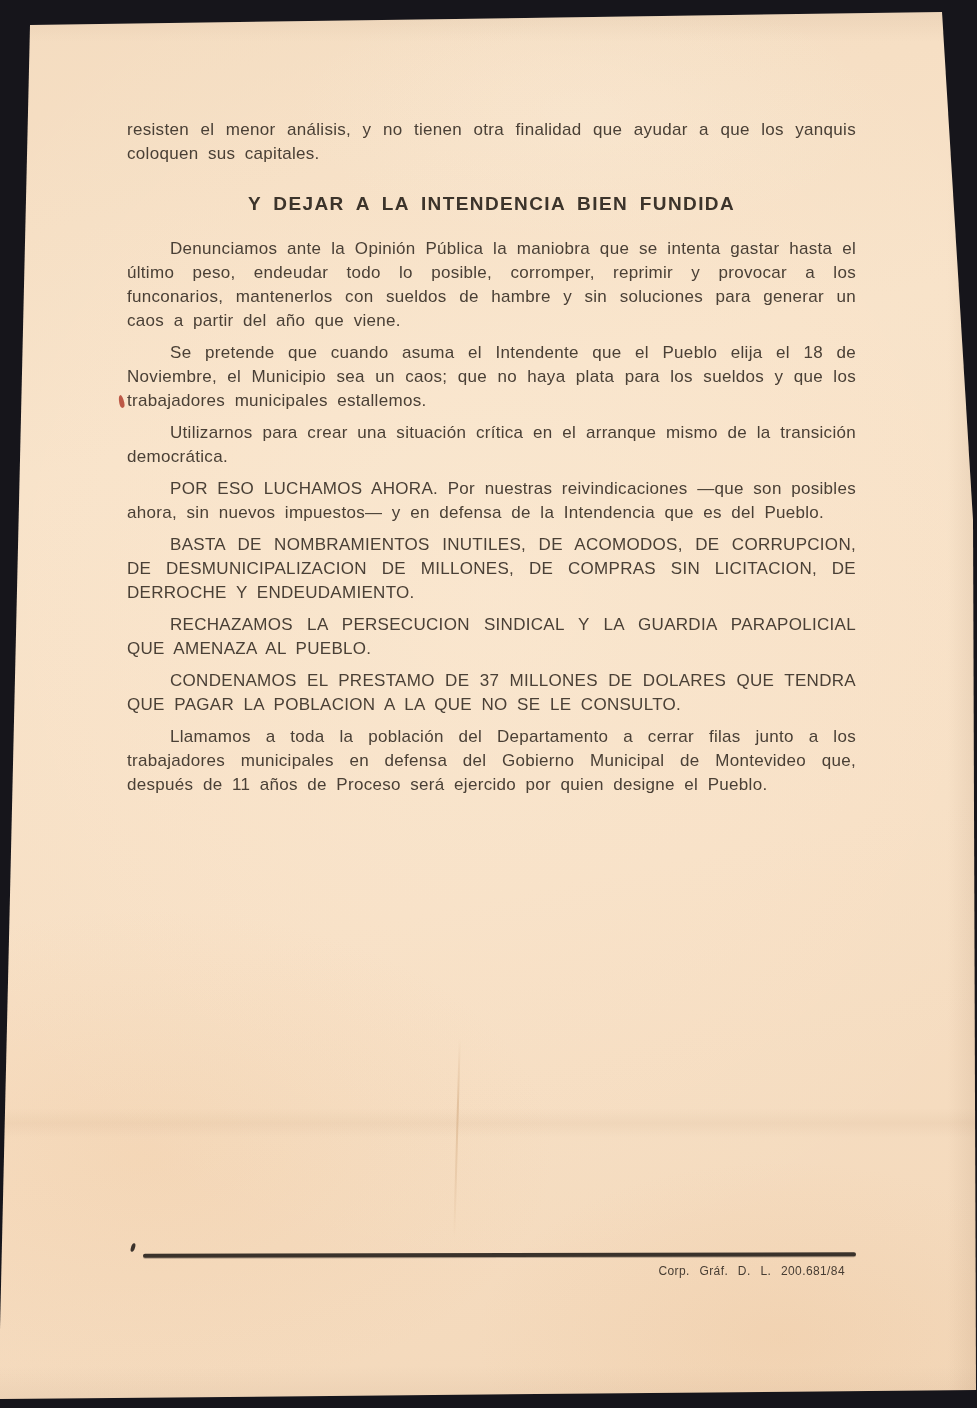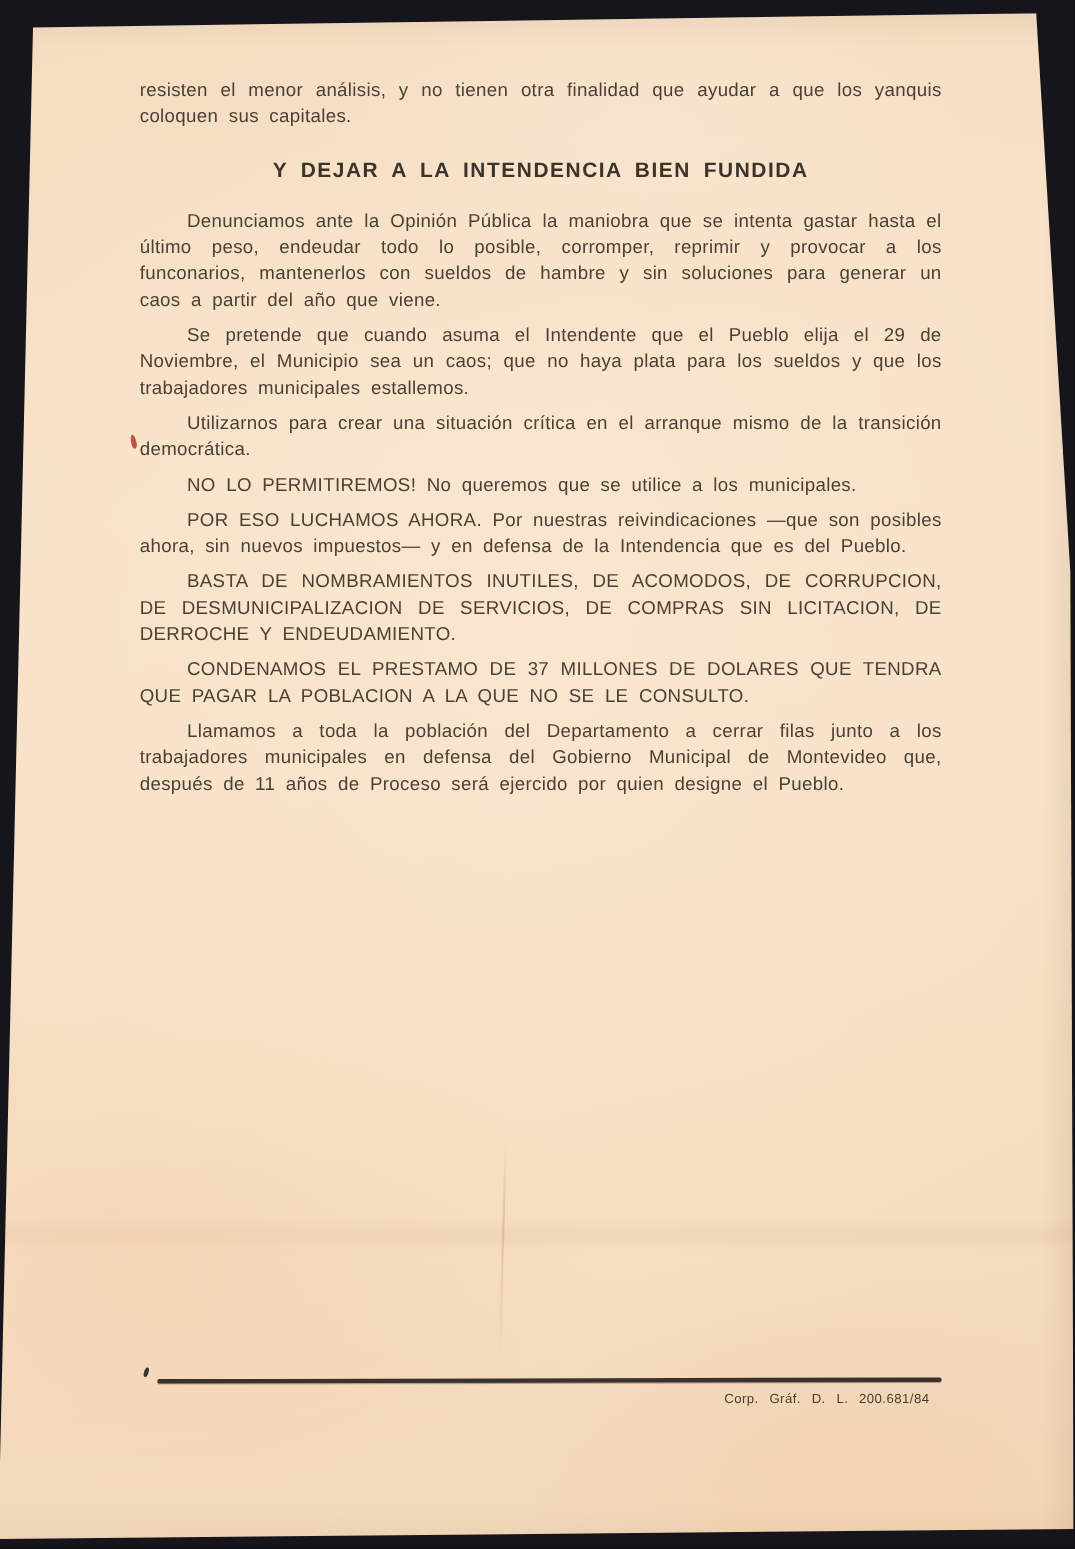--- a/index.html
+++ b/index.html
@@ -50,21 +50,21 @@
     font-size: 17px;
     line-height: 24px;
     text-align: justify;
     text-indent: 43px;
     word-spacing: 4.5px;
     letter-spacing: 0.3px;
   }
   p.continuation {
     text-indent: 0;
     margin-top: 0;
-    padding-top: 70px;
+    padding-top: 118px;
   }
   h1.heading {
     margin: 25px 0 21px 0;
     font-size: 19px;
     line-height: 25px;
     font-weight: bold;
     text-align: center;
     letter-spacing: 1.4px;
     word-spacing: 5px;
     color: #3c342b;
@@ -109,25 +109,25 @@
 
 <div class="scan">
   <div class="paper">
 
     <div class="content">
       <p class="continuation">resisten el menor análisis, y no tienen otra finalidad que ayudar a que los yanquis coloquen sus capitales.</p>
 
       <h1 class="heading">Y DEJAR A LA INTENDENCIA BIEN FUNDIDA</h1>
 
       <p>Denunciamos ante la Opinión Pública la maniobra que se intenta gastar hasta el último peso, endeudar todo lo posible, corromper, reprimir y provocar a los funconarios, mantenerlos con sueldos de hambre y sin soluciones para generar un caos a partir del año que viene.</p>
-      <p>Se pretende que cuando asuma el Intendente que el Pueblo elija el 29 de Noviembre, el Municipio sea un caos; que no haya plata para los sueldos y que los trabajadores municipales estallemos.</p>
+      <p>Se pretende que cuando asuma el Intendente que el Pueblo elija el 18 de Noviembre, el Municipio sea un caos; que no haya plata para los sueldos y que los trabajadores municipales estallemos.</p>
       <p>Utilizarnos para crear una situación crítica en el arranque mismo de la transición democrática.</p>
-      <p>NO LO PERMITIREMOS!  No queremos que se utilice a los municipales.</p>
       <p>POR ESO LUCHAMOS AHORA. Por nuestras reivindicaciones —que son posibles ahora, sin nuevos impuestos— y en defensa de la Intendencia que es del Pueblo.</p>
-      <p>BASTA DE NOMBRAMIENTOS INUTILES, DE ACOMODOS, DE CORRUPCION, DE DESMUNICIPALIZACION DE SERVICIOS, DE COMPRAS SIN LICITACION, DE DERROCHE Y ENDEUDAMIENTO.</p>
+      <p>BASTA DE NOMBRAMIENTOS INUTILES, DE ACOMODOS, DE CORRUPCION, DE DESMUNICIPALIZACION DE MILLONES, DE COMPRAS SIN LICITACION, DE DERROCHE Y ENDEUDAMIENTO.</p>
+      <p>RECHAZAMOS LA PERSECUCION SINDICAL Y LA GUARDIA PARAPOLICIAL QUE AMENAZA AL PUEBLO.</p>
       <p>CONDENAMOS EL PRESTAMO DE 37 MILLONES DE DOLARES QUE TENDRA QUE PAGAR LA POBLACION A LA QUE NO SE LE CONSULTO.</p>
       <p>Llamamos a toda la población del Departamento a cerrar filas junto a los trabajadores municipales en defensa del Gobierno Municipal de Montevideo que, después de 11 años de Proceso será ejercido por quien designe el Pueblo.</p>
     </div>
 
     <div class="fold-h"></div>
     <div class="fold-v"></div>
     <div class="red-mark"></div>
     <div class="ink-speck"></div>
 
     <div class="footer-rule"></div>

